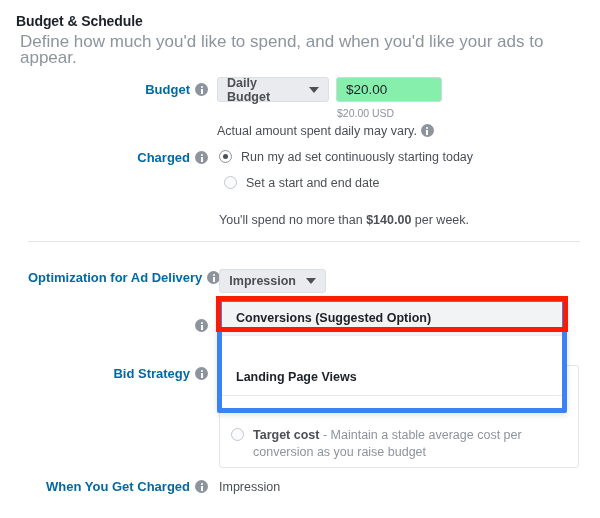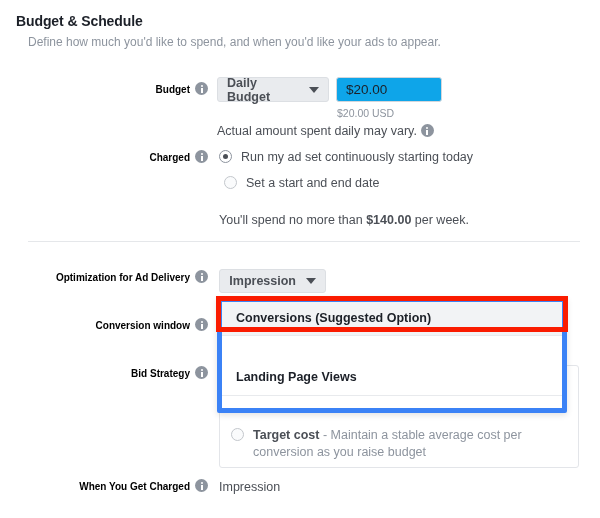--- a/index.html
+++ b/index.html
@@ -26,31 +26,31 @@
   }
   .header-title {
     font-size: 14px;
     font-weight: bold;
     color: #1c2028;
     letter-spacing: -0.1px;
     margin: 0;
     line-height: 18px;
   }
   .header-sub {
-    font-size: 12px;
+    font-size: 17px;
     color: #8d949e;
-    margin: 4px 0 0 12px;
+    margin: 4px 0 0 4px;
     line-height: 16px;
   }
   .lbl {
     position: absolute;
     text-align: right;
-    font-size: 10px;
-    font-weight: bold;
-    color: #000000;
+    font-size: 13px;
+    font-weight: bold;
+    color: #0369a1;
     white-space: nowrap;
     line-height: 16px;
   }
   .lbl .info {
     margin-left: 5px;
     vertical-align: -2px;
   }
 
   
   .info {
@@ -99,21 +99,21 @@
   .caret {
     display: inline-block;
     width: 0;
     height: 0;
     border-left: 5px solid transparent;
     border-right: 5px solid transparent;
     border-top: 6px solid #4b4f56;
     margin-left: 10px;
   }
   .txt-input {
-    background: #0ea5e9;
+    background: #86efac;
     border: 1px solid #d3d6db;
     border-radius: 3px;
     font-size: 13.5px;
     color: #1c2028;
     box-sizing: border-box;
     padding: 0 9px;
     display: flex;
     align-items: center;
     font-family: "Liberation Sans", sans-serif;
   }
@@ -299,21 +299,21 @@
 <div class="lbl" style="left:28px; top:270px; width:180px;">
   <span>Optimization for Ad Delivery</span><span class="info"></span>
 </div>
 
 <div class="gray-btn" style="position:absolute; left:219px; top:269px; width:107px; height:24px;">
   <span>Impression</span>
   <span class="caret"></span>
 </div>
 
 <div class="lbl" style="left:28px; top:318px; width:180px;">
-  <span>Conversion window</span><span class="info"></span>
+  <span class="info"></span>
 </div>
 
 <div class="lbl" style="left:28px; top:366px; width:180px;">
   <span>Bid Strategy</span><span class="info"></span>
 </div>
 
 <div class="bid-panel" style="left:219px; top:365px; width:360px; height:103px;">
   <div class="bid-opt" style="position:absolute; left:11px; top:61px; width:338px;">
     <span class="radio"></span>
     <span><b>Target cost</b><span> - </span><span>Maintain a stable average cost per conversion as you raise budget</span></span>

